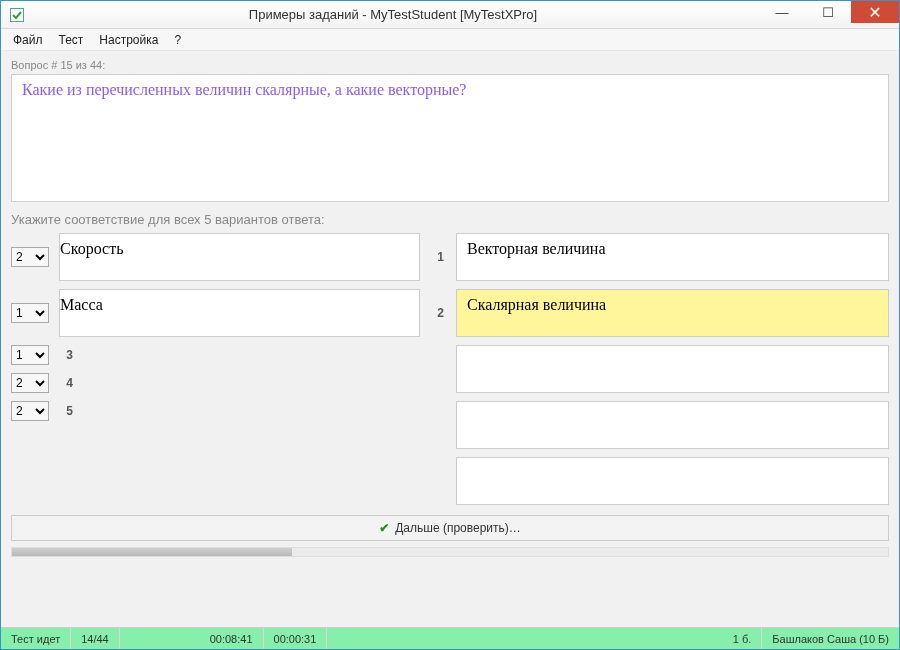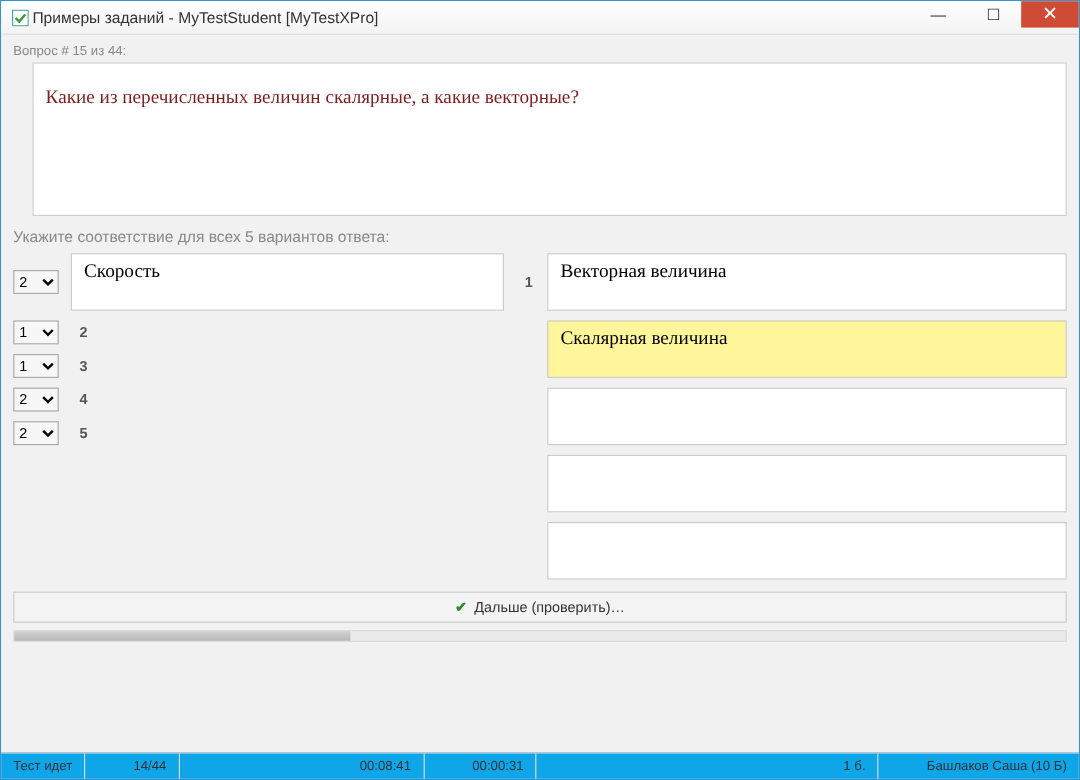--- a/index.html
+++ b/index.html
@@ -1,51 +1,51 @@
 <!DOCTYPE html>
 <html><head>
 <meta charset="utf-8">
 <style>
 * { box-sizing: border-box; margin: 0; padding: 0; }
 html, body { width: 900px; height: 650px; font-family: Tahoma, Arial, sans-serif; font-size: 12px; background: #fff; overflow: hidden; }
 .window { width: 900px; height: 650px; display: flex; flex-direction: column; border: 1px solid #3a93c8; }
 .titlebar { height: 28px; background: linear-gradient(#fff, #f3f3f3); display: flex; align-items: center; border-bottom: 1px solid #d8d8d8; }
 .titlebar-icon { width: 20px; height: 20px; margin-left: 6px; display:flex; align-items:center; justify-content:center; }
-.titlebar-title { flex: 1; font-size: 13px; color: #333; }
+.titlebar-title { flex: 1; text-align: center; font-size: 13px; color: #333; }
 .title-btns { display: flex; height: 100%; }
 .title-btn { width: 46px; height: 22px; display: flex; align-items: center; justify-content: center; font-size: 13px; color: #333; cursor: pointer; }
 .title-btn.close { background: #d04b35; color: #fff; width: 48px; font-size: 16px; }
 .menubar { height: 22px; display: flex; align-items: center; padding: 0 6px; background: #f7f7f7; gap: 4px; border-bottom:1px solid #e8e8e8; }
 .menubar span { padding: 2px 6px; cursor: pointer; color:#222; }
 
 .content { flex: 1; background: #f1f1f1; padding: 8px 10px 6px 10px; display: flex; flex-direction: column; }
 .q-counter { color: #888; font-size: 11px; margin-bottom: 3px; }
-.q-box { background: #fff; border: 1px solid #cfcfcf; height: 128px; padding: 20px 10px; font-family: "Times New Roman", serif; font-size: 16px; color: #7f1d1d; margin-left: 16px; }
+.q-box { background: #fff; border: 1px solid #cfcfcf; height: 128px; padding: 6px 10px; font-family: "Times New Roman", serif; font-size: 16px; color: #8b5cf6; }
 
 .instr { color: #888; font-size: 13px; margin: 10px 0 6px 0; }
 
 .match-area { display: flex; gap: 12px; }
 .col { flex: 1; display: flex; flex-direction: column; gap: 8px; }
 .row-l { display: flex; align-items: center; gap: 10px; }
 .row-r { display: flex; align-items: center; gap: 8px; }
 .sel { width: 38px; height: 20px; font-size: 12px; border: 1px solid #aaa; background: #f7f7f7; }
-.card { flex: 1; height: 48px; border: 1px solid #ccc; background: #fff; padding: 6px 10px; font-family: "Times New Roman", serif; font-size: 16px; }
+.card { flex: 1; height: 48px; border: 1px solid #ccc; background: #fff; padding: 6px 0; font-family: "Times New Roman", serif; font-size: 16px; }
 .card.hl { background: #fff59b; }
 .num { width: 14px; text-align: center; font-weight: bold; color: #555; font-size: 12px; }
 .row-l .num { text-align:right; }
 .card-r { flex:1; height:48px; border:1px solid #ccc; background:#fff; padding:6px 10px; font-family:"Times New Roman", serif; font-size:16px; }
 .card-r.hl { background:#fff59b; }
 
 .proceed { margin-top: 10px; height: 26px; border:1px solid #ccc; background: #f3f3f3; display:flex; align-items:center; justify-content:center; gap:6px; cursor:pointer; color:#333; }
 .tick { color:#2c8a2c; font-weight:bold; }
 
 .progress { margin-top:6px; height:10px; background:#eaeaea; border:1px solid #dcdcdc; position:relative; }
 .progress .bar { position:absolute; top:0; left:0; bottom:0; background: linear-gradient(#cfcfcf,#b8b8b8); }
 
-.statusbar { height: 22px; border-top:1px solid #cfcfcf; background:#0ea5e9; display:flex; align-items:center; font-size:11px; color:#333;gap:30px; }
+.statusbar { height: 22px; border-top:1px solid #cfcfcf; background:#86efac; display:flex; align-items:center; font-size:11px; color:#333; }
 .statusbar .cell { padding: 0 10px; border-right:1px solid #d8d8d8; height:100%; display:flex; align-items:center; }
 .statusbar .stretch { flex:1; border-right:1px solid #d8d8d8; }
 </style>
 </head>
 <body>
 
 <div class="window">
 
   <div class="titlebar">
     <div class="titlebar-icon">
@@ -55,36 +55,43 @@
         </svg>
     </div>
     <div class="titlebar-title">Примеры заданий - MyTestStudent [MyTestXPro]</div>
     <div class="title-btns">
       <div class="title-btn">—</div>
       <div class="title-btn">☐</div>
       <div class="title-btn close">✕</div>
     </div>
   </div>
 
+  <div class="menubar">
+    <span>Файл</span>
+    <span>Тест</span>
+    <span>Настройка</span>
+    <span>?</span>
+  </div>
 
   <div class="content">
     <div class="q-counter">Вопрос # 15 из 44:</div>
     <div class="q-box">Какие из перечисленных величин скалярные, а какие векторные?</div>
 
     <div class="instr">Укажите соответствие для всех 5 вариантов ответа:</div>
 
     <div class="match-area">
       <div class="col">
         <div class="row-l">
           <select class="sel"><option>2</option></select>
           <div class="card">Скорость</div>
           <div class="num">1</div>
         </div>
         <div class="row-l">
           <select class="sel"><option>1</option></select>
+          <div class="card">Масса</div>
           <div class="num">2</div>
         </div>
         <div class="row-l">
           <select class="sel"><option>1</option></select>
           <div class="num">3</div>
         </div>
         <div class="row-l">
           <select class="sel"><option>2</option></select>
           <div class="num">4</div>
         </div>

